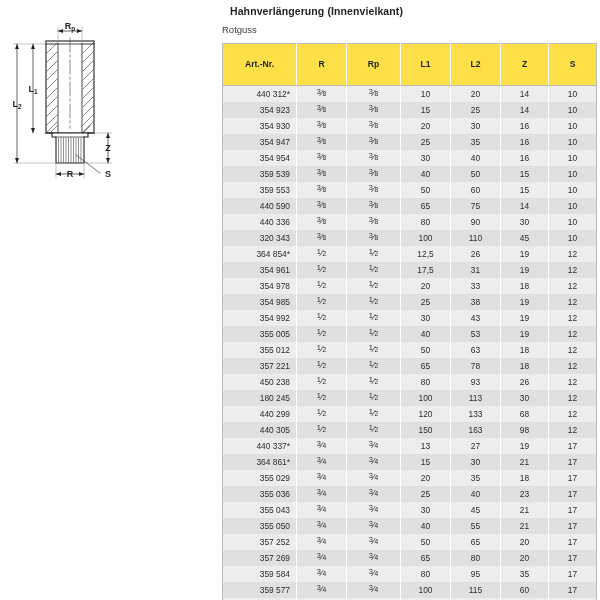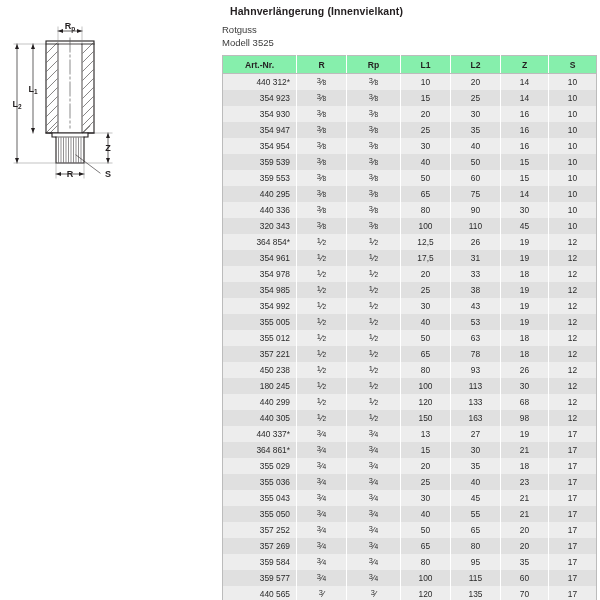--- a/index.html
+++ b/index.html
@@ -70,26 +70,26 @@
   }
   #spec-table col.c-art { width: 74px; }
   #spec-table col.c-r   { width: 50px; }
   #spec-table col.c-rp  { width: 54px; }
   #spec-table col.c-l1  { width: 50px; }
   #spec-table col.c-l2  { width: 50px; }
   #spec-table col.c-z   { width: 48px; }
   #spec-table col.c-s   { width: 48px; }
 
   #spec-table th {
-    background: #86efac;
+    background: #fde047;
     font-size: 8.6px;
     font-weight: bold;
     color: #231f20;
     height: 17px;
-    padding: 0 4px;
+    padding: 12px 4px;
     text-align: center;
     border-right: 1px solid #ffffff;
     border-bottom: 1px solid #bcbcbc;
     white-space: nowrap;
   }
   #spec-table th:last-child { border-right: none; }
 
   #spec-table td {
     font-size: 8.4px;
     color: #2b2b2b;
@@ -234,21 +234,20 @@
       <text x="105" y="177" font-family="Liberation Sans, sans-serif" font-size="9" font-weight="bold" text-anchor="start" fill="#231f20">S</text>
     </svg>
   </div>
 
   <div id="content-pane">
 
     <h1 id="page-title">Hahnverlängerung (Innenvielkant)</h1>
 
     <div id="subtitle-block">
       <div>Rotguss</div>
-      <div>Modell 3525</div>
     </div>
 
     <table id="spec-table">
       <colgroup>
         <col class="c-art">
           <col class="c-r">
           <col class="c-rp">
         <col class="c-l1">
           <col class="c-l2">
           <col class="c-z">
@@ -323,21 +322,21 @@
           <tr class="odd">
             <td class="art">359 553</td>
             <td><span class="frac"><sup>3</sup><span class="slash">⁄</span><sub>8</sub></span></td>
             <td><span class="frac"><sup>3</sup><span class="slash">⁄</span><sub>8</sub></span></td>
             <td>50</td>
             <td>60</td>
             <td>15</td>
             <td>10</td>
           </tr>
           <tr class="even">
-            <td class="art">440 295</td>
+            <td class="art">440 590</td>
             <td><span class="frac"><sup>3</sup><span class="slash">⁄</span><sub>8</sub></span></td>
             <td><span class="frac"><sup>3</sup><span class="slash">⁄</span><sub>8</sub></span></td>
             <td>65</td>
             <td>75</td>
             <td>14</td>
             <td>10</td>
           </tr>
           <tr class="odd">
             <td class="art">440 336</td>
             <td><span class="frac"><sup>3</sup><span class="slash">⁄</span><sub>8</sub></span></td>

